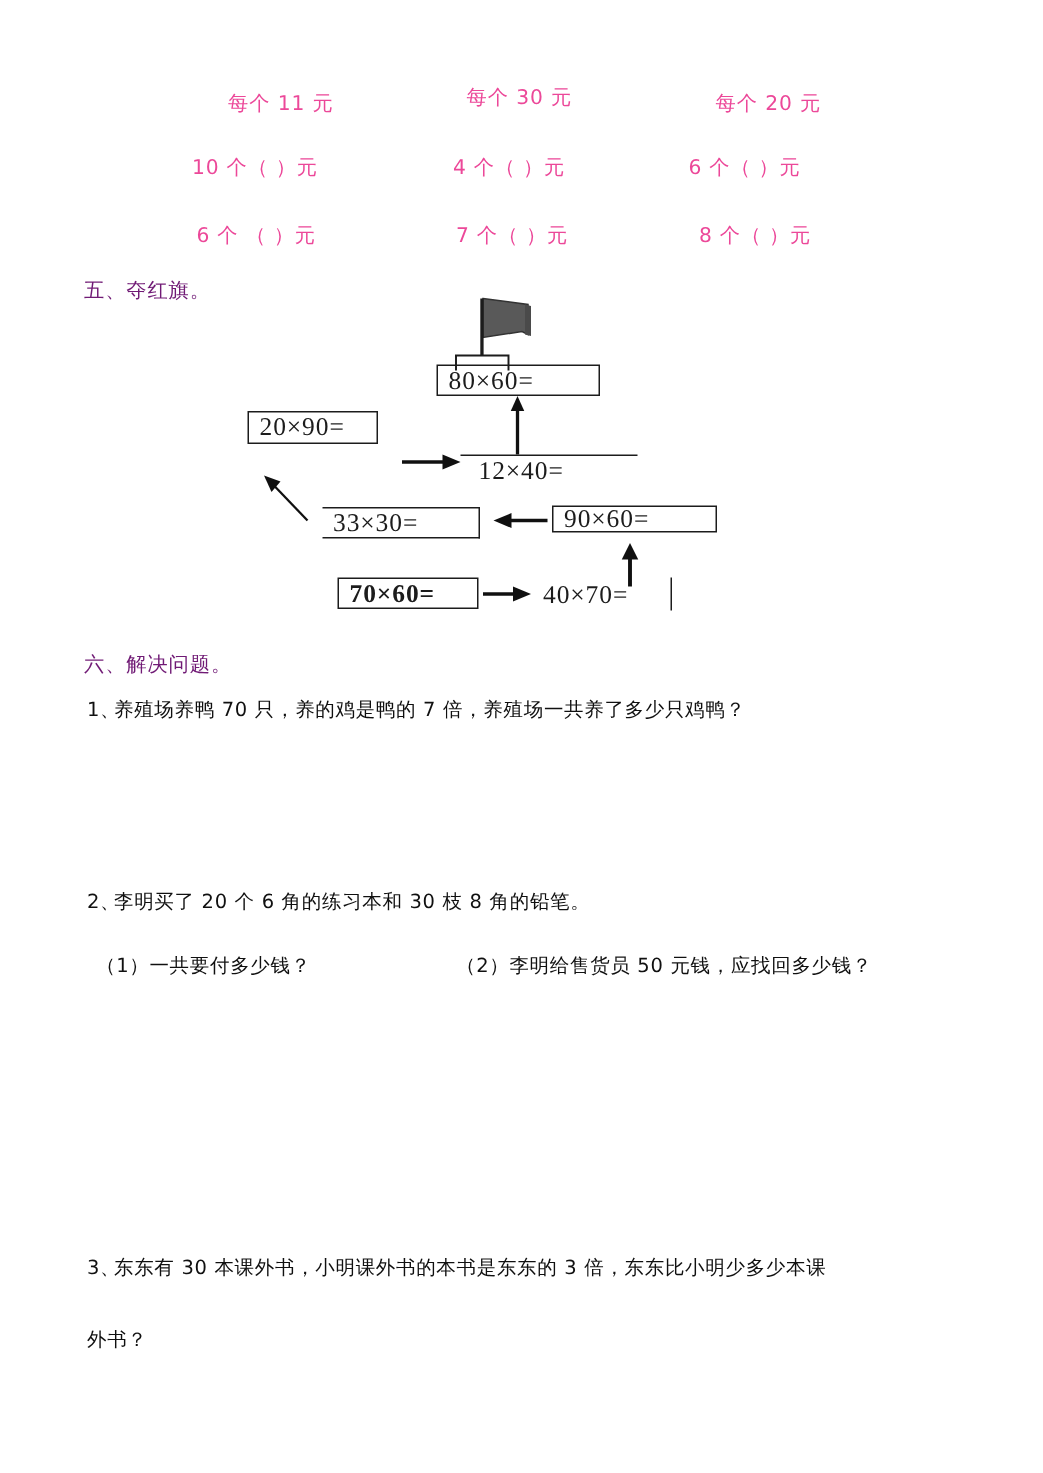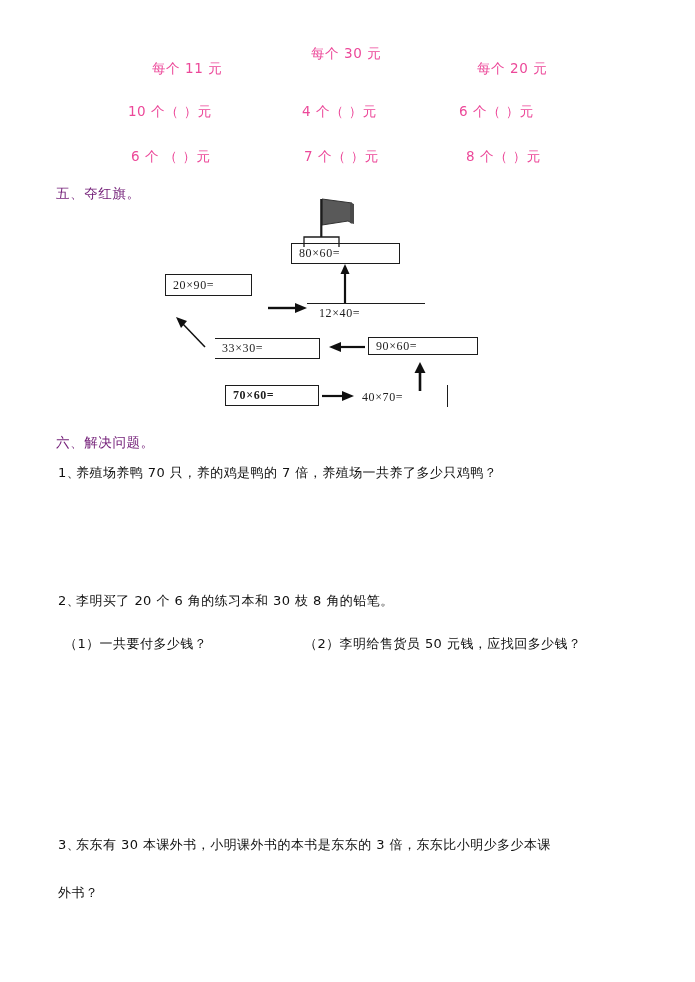--- a/index.html
+++ b/index.html
@@ -57,21 +57,21 @@
     position: absolute;
     left: 140px;
     top: 195px;
     width: 340px;
     height: 225px;
   }
   .exprbox {
     position: absolute;
     box-sizing: border-box;
     font-family: "Liberation Serif", "DejaVu Serif", serif;
-    font-size: 12px;
+    font-size: 17px;
     letter-spacing: 0.6px;
     color: #1c1c1c;
     display: flex;
     align-items: center;
     padding-left: 7px;
     background: transparent;
   }
   .bx-full { border: 1.3px solid #1c1c1c; }
   
   .bx-topline {
@@ -95,21 +95,21 @@
     height: 55px;
   }
   .svgline { position: absolute; left: 0; top: 0; overflow: visible; }
 </style>
 </head>
 <body>
 
 <div class="page">
 
   <div class="t price-head" style="left:152px; top:60px;">每个 11 元</div>
-  <div class="t price-head" style="left:311px; top:45px;">每个 30 元</div>
+  <div class="t price-head" style="left:311px; top:56px;">每个 30 元</div>
   <div class="t price-head" style="left:477px; top:60px;">每个 20 元</div>
 
   <div class="t qty-row" style="left:128px; top:103px;">10 个（        ）元</div>
   <div class="t qty-row" style="left:302px; top:103px;">4 个（      ）元</div>
   <div class="t qty-row" style="left:459px; top:103px;">6 个（       ）元</div>
 
   <div class="t qty-row" style="left:131px; top:148px;">6 个 （      ）元</div>
   <div class="t qty-row" style="left:304px; top:148px;">7 个（     ）元</div>
   <div class="t qty-row" style="left:466px; top:148px;">8 个（       ）元</div>
 

